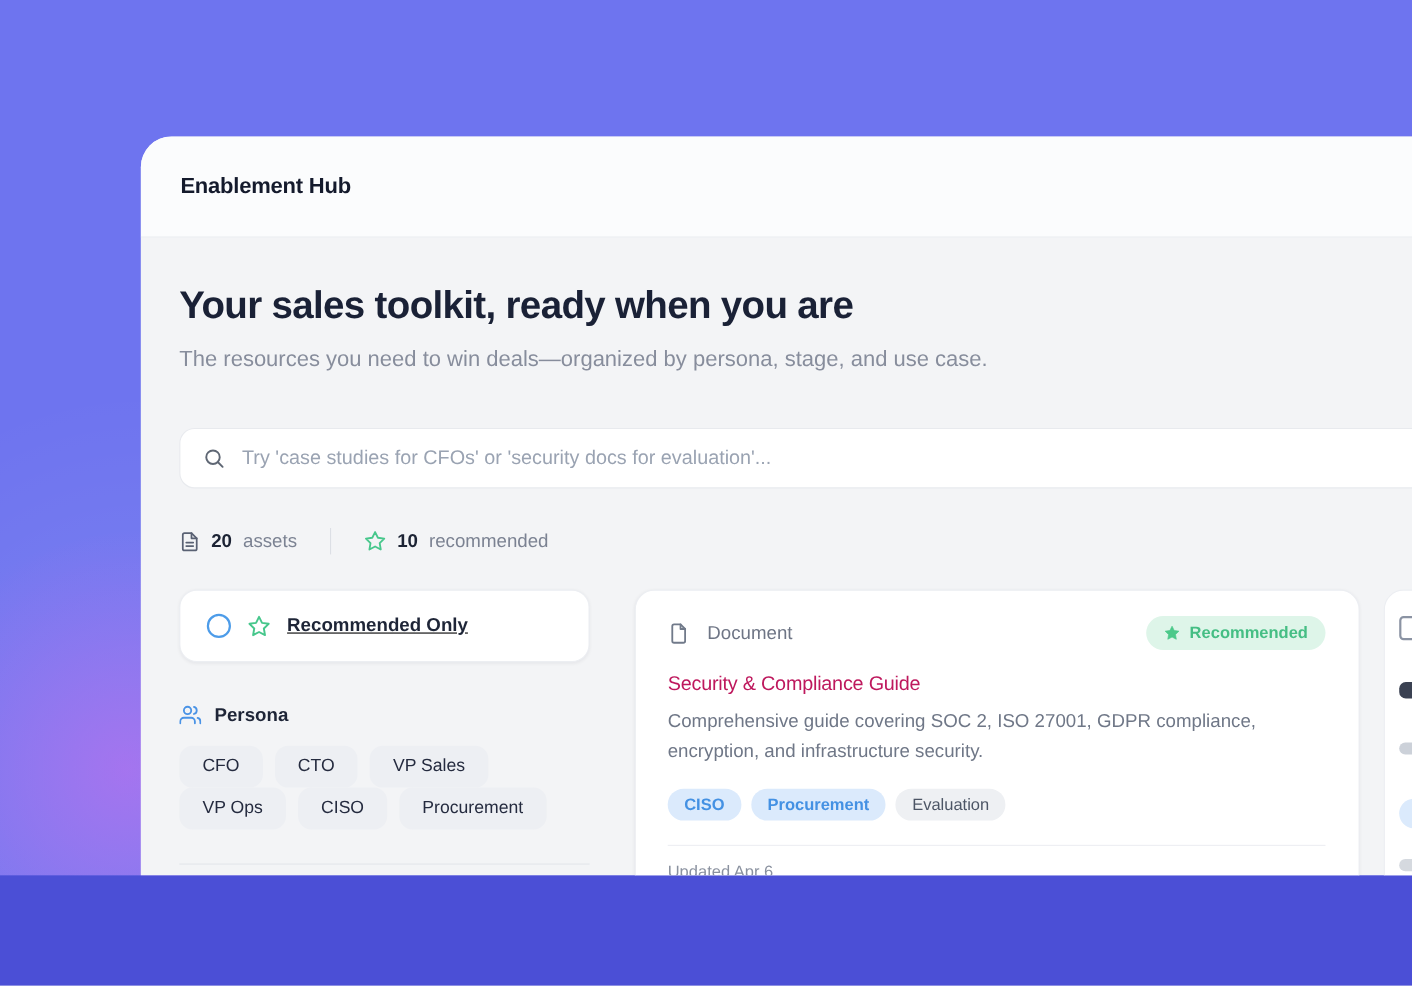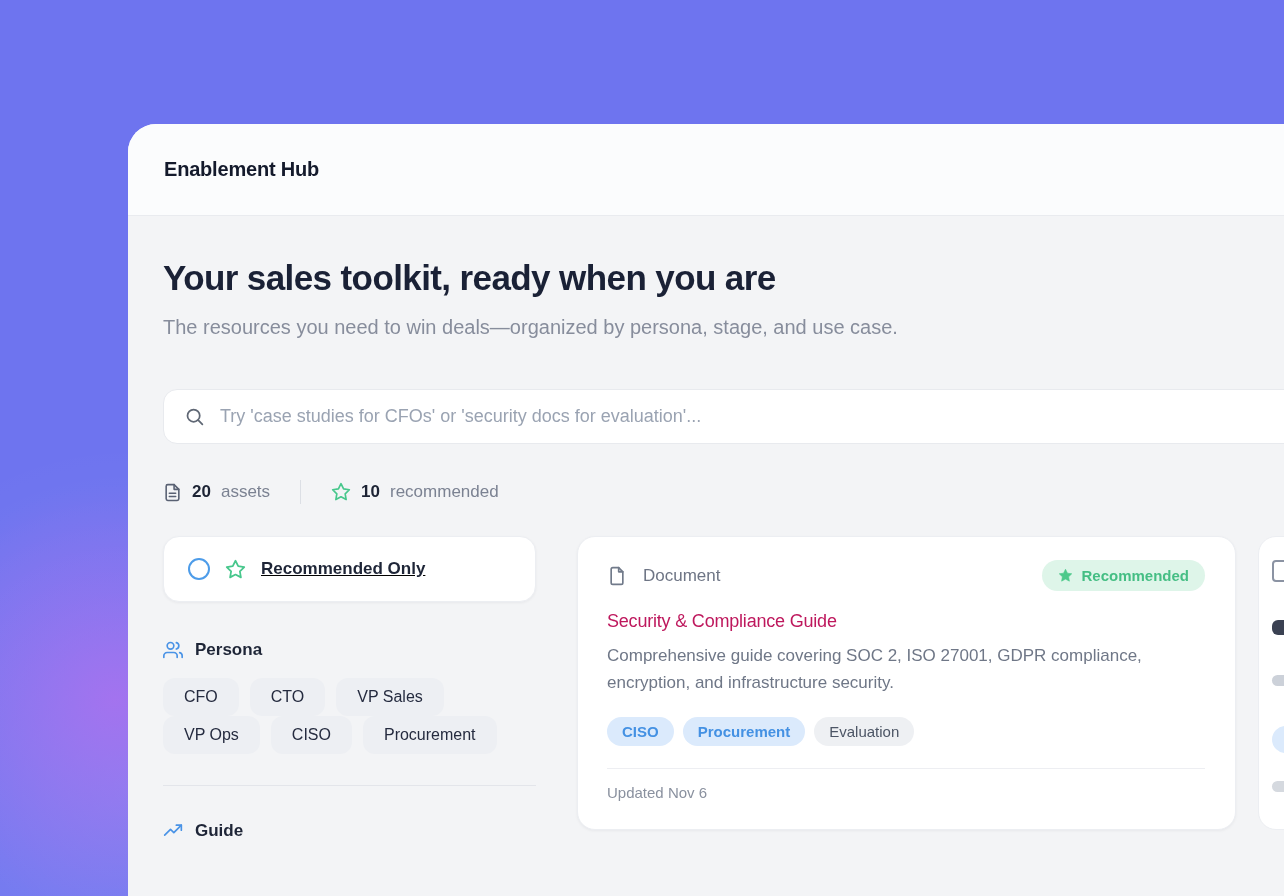--- a/index.html
+++ b/index.html
@@ -1,21 +1,21 @@
 <!DOCTYPE html>
 <html><head>
 <meta charset="utf-8">
 <style>
   * { margin: 0; padding: 0; box-sizing: border-box; }
   html, body { background: #4b4fd6; }
   body { font-family: "Liberation Sans", "DejaVu Sans", sans-serif; }
 
   .screen {
     position: relative;
-    width: 1284px; height: 896px;
+    width: 1284px; height: 796px;
     overflow: hidden;
     background:
       radial-gradient(300px 300px at 115px 700px, rgba(189,108,238,0.62), rgba(189,108,238,0) 72%),
       radial-gradient(520px 560px at 10% 88%, rgba(255,255,255,0.10), rgba(255,255,255,0) 62%),
       #6e74ef;
   }
 
   
   .panel {
     position: absolute;
@@ -298,21 +298,21 @@
           <div class="card-title">Security &amp; Compliance Guide</div>
           <div class="card-desc">Comprehensive guide covering SOC 2, ISO 27001, GDPR compliance, encryption, and infrastructure security.</div>
 
           <div class="tag-row">
             <span class="tag blue">CISO</span>
             <span class="tag blue">Procurement</span>
             <span class="tag gray">Evaluation</span>
           </div>
 
           <hr class="card-divider">
-          <div class="card-updated">Updated Nov 6</div>
+          <div class="card-updated">Updated Apr 6</div>
         </div>
 
         <div class="card-gap2"></div>
 
         <div class="partial-card">
           <div class="ph ph-icon"></div>
           <div class="ph ph-title"></div>
           <div class="ph ph-desc"></div>
           <div class="ph ph-pill"></div>
           <div class="ph ph-updated"></div>

